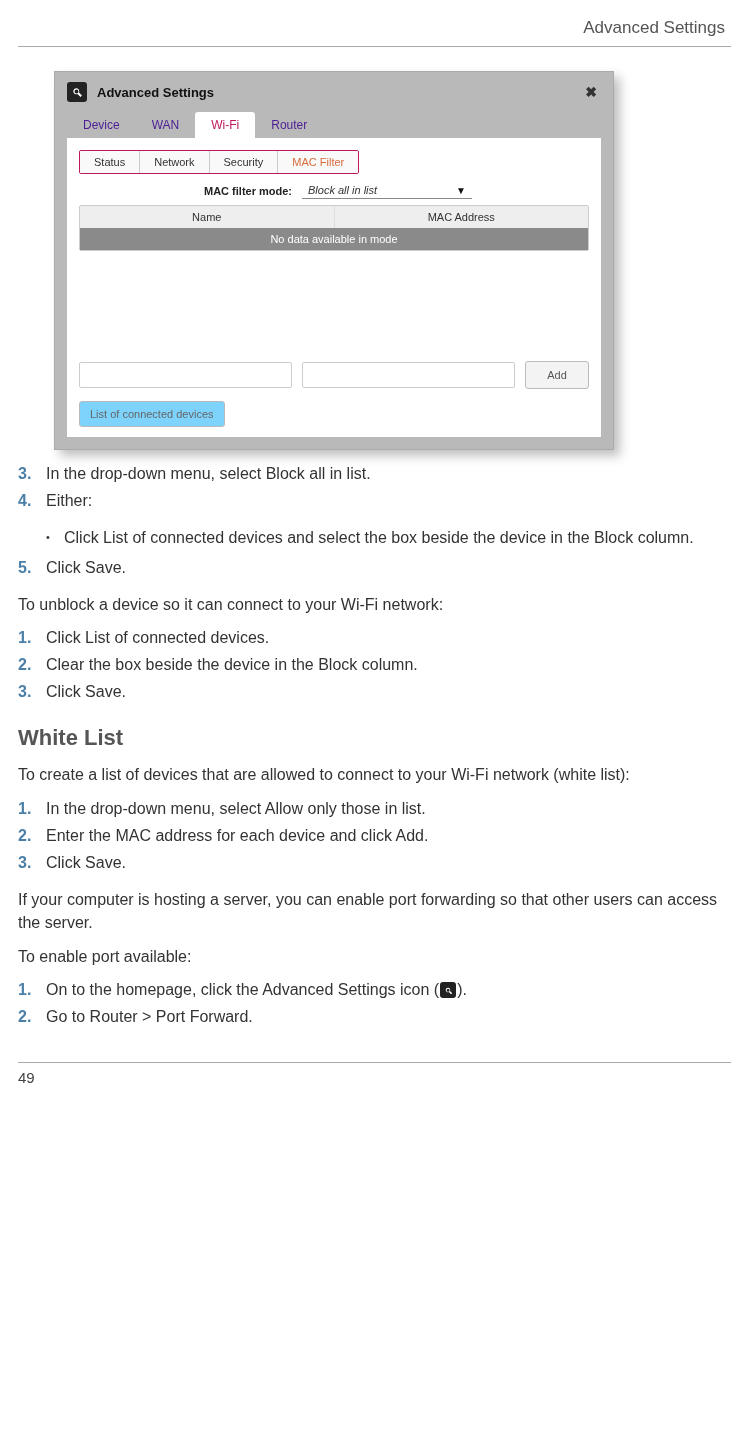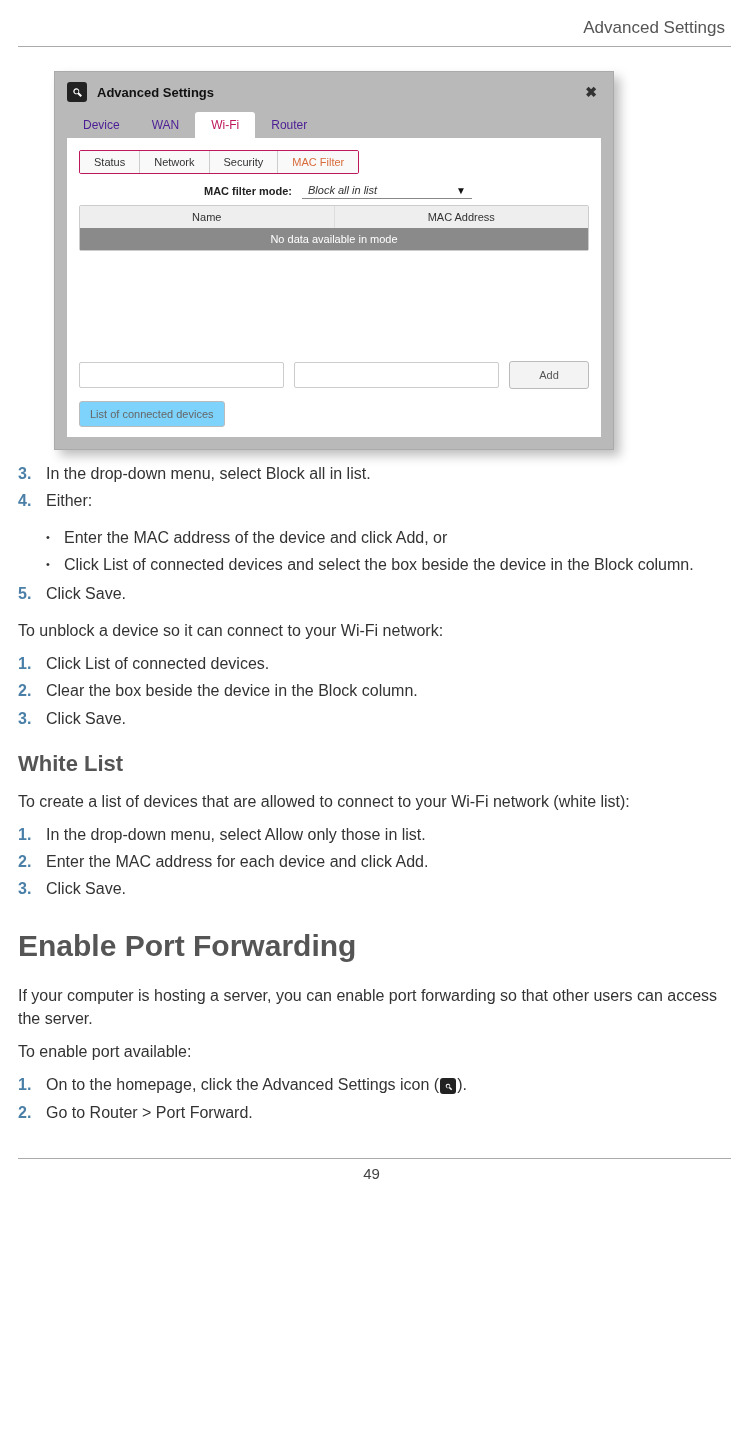--- a/index.html
+++ b/index.html
@@ -139,21 +139,21 @@
     gap: 10px;
   }
   .add-row .field {
     flex:1;
     height:26px;
     border:1px solid #ccc;
     border-radius:2px;
     background:#fff;
   }
   .add-row .addbtn {
-    width:80px; height:28px;
+    width:64px; height:28px;
     border:1px solid #bbb;
     border-radius:3px;
     background:#f3f3f3;
     font-size:11px;
     display:flex;align-items:center;justify-content:center;
     color:#555;
   }
   .list-btn {
     display:inline-block;
     margin: 4px 0 0 4px;
@@ -170,21 +170,21 @@
   ol.steps > li { display:flex; margin: 4px 0; }
   ol.steps > li > .num { width: 28px; font-weight:bold; color:#4a7fa8; flex-shrink:0; }
   ol.steps > li > .txt { flex:1; }
   ul.bullets { list-style:none; margin: 2px 0 0 28px; }
   ul.bullets > li { display:flex; margin: 3px 0; }
   ul.bullets > li::before { content:"•"; width:18px; flex-shrink:0; font-size:11px; color:#333; padding-top:4px;}
   .para { margin: 10px 0; }
   h2.sub { font-size: 22px; font-weight:bold; color:#555; margin: 18px 0 10px 0; }
   h1.main { font-size: 30px; font-weight:bold; color:#555; margin: 24px 0 16px 0; }
   .footer-rule { border:none; border-top:1px solid #aaa; margin-top: 34px; }
-  .page-num { text-align:center; font-size:15px; color:#444; margin-top:6px; padding-right:6px;}
+  .page-num { text-align:left; font-size:15px; color:#444; margin-top:6px; padding-right:6px;}
   .inline-icon {
     display:inline-flex; vertical-align: middle;
     width:16px;height:16px;background:#222;border-radius:3px;
     align-items:center;justify-content:center;margin:0 1px;
   }
   .inline-icon svg{width:9px;height:9px;fill:#fff;}
 </style>
 </head>
 <body>
 
@@ -245,23 +245,20 @@
           <span class="num">3.</span>
           <span class="txt">In the drop-down menu, select Block all in list.</span>
         </li>
       <li>
           <span class="num">4.</span>
           <span class="txt">Either:</span>
         </li>
     </ol>
     <ul class="bullets">
       <li>
-          <span>Enter the MAC address of the device and click Add, or</span>
-        </li>
-      <li>
           <span>Click List of connected devices and select the box beside the device in the Block column.</span>
         </li>
     </ul>
     <ol class="steps">
       <li>
           <span class="num">5.</span>
           <span class="txt">Click Save.</span>
         </li>
     </ol>
 
@@ -291,21 +288,20 @@
       <li>
           <span class="num">2.</span>
           <span class="txt">Enter the MAC address for each device and click Add.</span>
         </li>
       <li>
           <span class="num">3.</span>
           <span class="txt">Click Save.</span>
         </li>
     </ol>
 
-    <h1 class="main">Enable Port Forwarding</h1>
     <p class="para">If your computer is hosting a server, you can enable port forwarding so that other users can access the server.</p>
     <p class="para">To enable port available:</p>
     <ol class="steps">
       <li>
         <span class="num">1.</span>
         <span class="txt">
           <span>On to the homepage, click the Advanced Settings icon (</span><span class="inline-icon">
               <svg viewBox="0 0 24 24">
                 <path d="M22 19l-6-6a6 6 0 10-3 3l6 6 3-3zM7 11a4 4 0 118 0 4 4 0 01-8 0z"></path>
               </svg>

